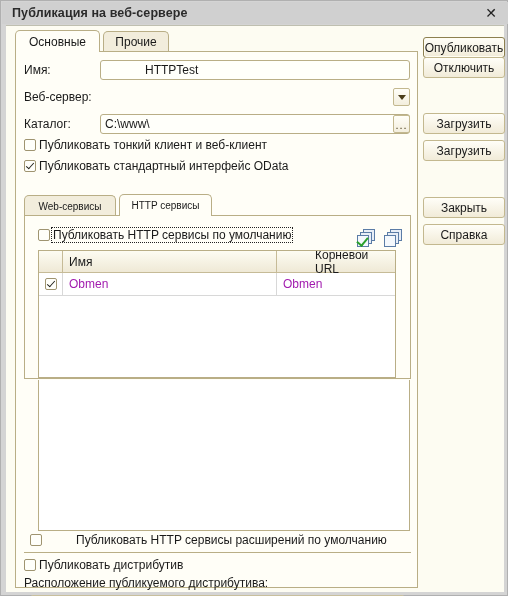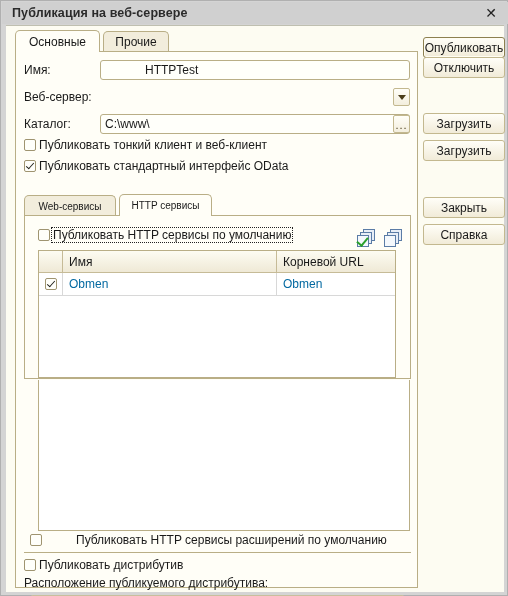--- a/index.html
+++ b/index.html
@@ -371,31 +371,31 @@
     color: #1a1a1a;
     display: flex;
     align-items: center;
     padding-left: 6px;
     box-sizing: border-box;
     border-right: 1px solid #c6bb97;
     height: 100%;
   }
   .th-check { width: 24px; padding-left: 0; }
   .th-name  { width: 214px; }
-  .th-url   { flex: 1; border-right: none; }
+  .th-url   { flex: 1; border-right: none; margin-left: 32px; }
 
   .trow {
     display: flex;
     height: 22px;
     background: #ffffff;
     border-bottom: 1px solid #d8d8d8;
   }
   .td {
     font-size: 12px;
-    color: #0369a1;
+    color: #a21caf;
     display: flex;
     align-items: center;
     padding-left: 6px;
     box-sizing: border-box;
     border-right: 1px solid #d8d8d8;
     height: 100%;
   }
   .td-check { width: 24px; padding-left: 0; justify-content: center; }
   .td-name  { width: 214px; }
   .td-url   { flex: 1; border-right: none; }

